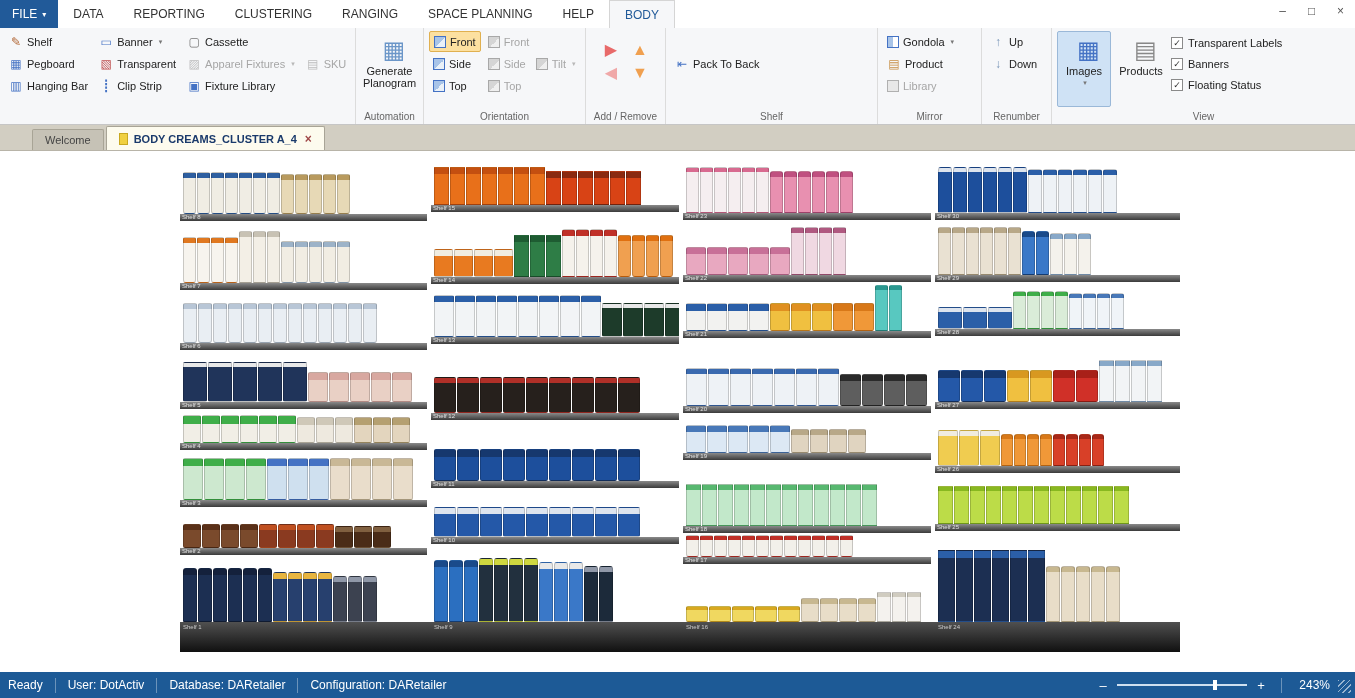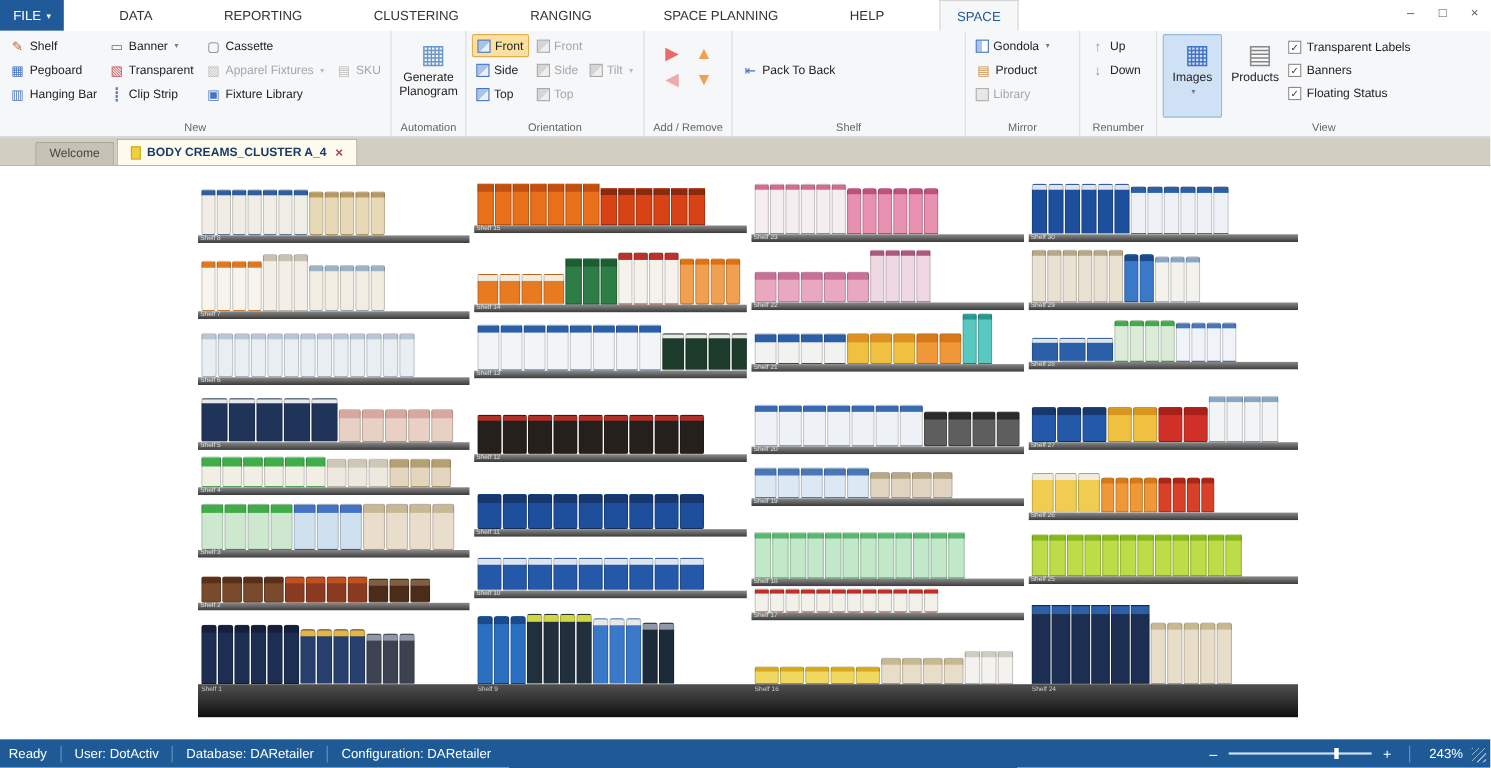--- a/index.html
+++ b/index.html
@@ -1,20 +1,20 @@
 <!DOCTYPE html>
 <html><head>
 <meta charset="utf-8">
 <style>
   * { box-sizing: border-box; margin: 0; padding: 0; }
   html,body { width:1355px; height:698px; overflow:hidden; font-family:"Liberation Sans",sans-serif; background:#fff; }
   .window { width:1355px; height:698px; display:flex; flex-direction:column; background:#fff; }
 
   
-  .tabstrip { height:28px; background:#ffffff; display:flex; align-items:stretch; flex:0 0 auto;gap:35px; }
+  .tabstrip { height:28px; background:#ffffff; display:flex; align-items:stretch; flex:0 0 auto; }
   .file-btn { background:#215a99; color:#fff; font-size:12px; padding:0 12px; display:flex; align-items:center; gap:5px; cursor:default; }
   .file-btn .fcaret { font-size:8px; }
   .rtab { padding:0 15px; font-size:12px; color:#333; display:flex; align-items:center; white-space:nowrap; }
   .rtab.active { color:#215a99; background:#f6f7f9; border:1px solid #d5d5d5; border-bottom:none; }
   .win-controls { margin-left:auto; display:flex; align-items:flex-start; }
   .win-btn { width:29px; height:22px; display:flex; align-items:center; justify-content:center; color:#555; font-size:12px; }
 
   
   .ribbon { height:97px; background:#f6f7f9; border-bottom:1px solid #c6c6c6; display:flex; flex:0 0 auto; overflow:hidden; }
   .rgroup { position:relative; padding:3px 5px 17px 5px; border-right:1px solid #dcdcdc; flex:0 0 auto; }
@@ -89,21 +89,21 @@
     <div class="file-btn">
       <span>FILE</span>
       <span class="fcaret">▾</span>
     </div>
     <div class="rtab">DATA</div>
     <div class="rtab">REPORTING</div>
     <div class="rtab">CLUSTERING</div>
     <div class="rtab">RANGING</div>
     <div class="rtab">SPACE PLANNING</div>
     <div class="rtab">HELP</div>
-    <div class="rtab active">SPACE</div>
+    <div class="rtab active">BODY</div>
     <div class="win-controls">
       <div class="win-btn">–</div>
       <div class="win-btn">□</div>
       <div class="win-btn">×</div>
     </div>
   </div>
 
   <div class="ribbon">
 
     <div class="rgroup" style="width:356px">
@@ -153,21 +153,20 @@
             </div>
         </div>
         <div class="rcol">
           <div class="spacer21"></div>
           <div class="sbtn disabled">
               <span class="ic" style="color:#e06090">▤</span>
               <span>SKU</span>
             </div>
         </div>
       </div>
-      <div class="rgroup-label">New</div>
     </div>
 
     <div class="rgroup" style="width:68px">
       <div class="rbody" style="justify-content:center">
         <div class="bigbtn">
           <span class="ic ic-big" style="color:#6b96c8">▦</span>
           <span class="biglabel">Generate Planogram</span>
         </div>
       </div>
       <div class="rgroup-label">Automation</div>

